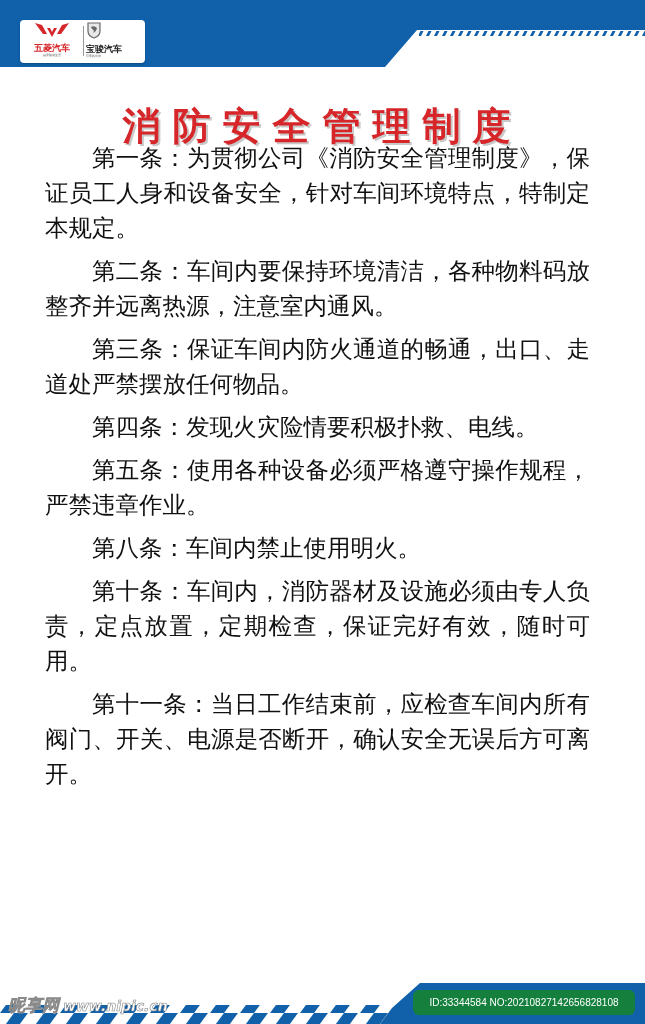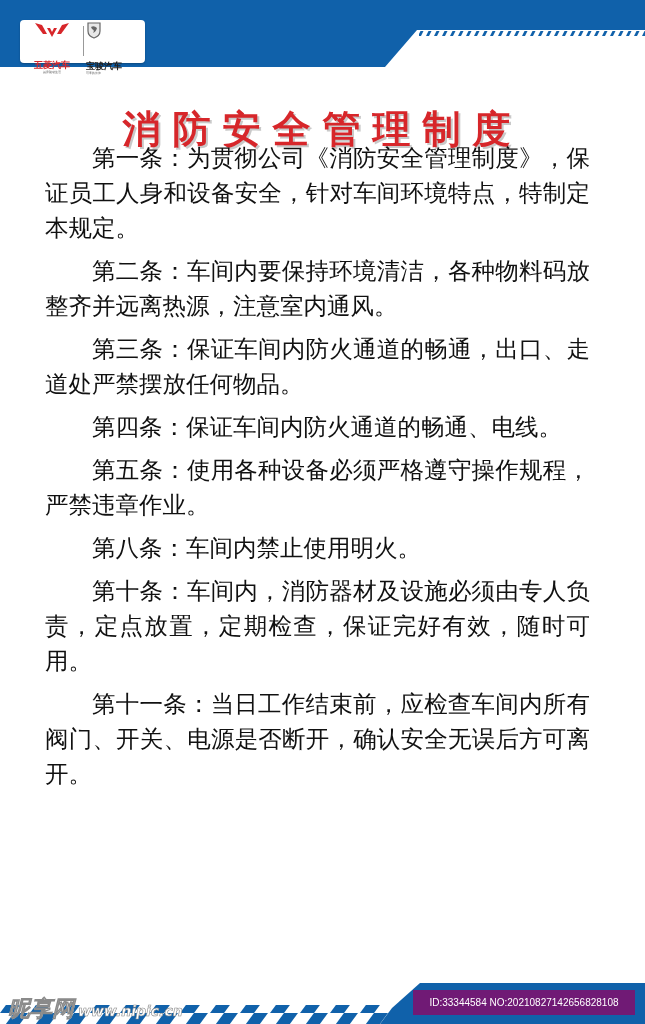--- a/index.html
+++ b/index.html
@@ -20,31 +20,31 @@
     position: absolute; left: 4px; top: 2px; width: 56px; height: 40px; text-align: center;
   }
   .logo-divider {
     position: absolute; left: 63px; top: 6px; width: 1px; height: 30px; background: #999;
   }
   .logo-right {
     position: absolute; left: 66px; top: 2px; width: 56px; height: 40px; 
   }
   .logo-name {
     display: block; font-size: 9px; font-weight: bold; line-height: 10px; white-space: nowrap;
-    margin-top: 18px;
+    margin-top: 1px;
   }
   .logo-tag {
     display: block; font-size: 3px; color: #555; line-height: 4px; white-space: nowrap;
   }
   .wuling-name { color: #d7262a; }
   .baojun-name { color: #222; }
 
   .title {
     position: absolute; left: 0; top: 80px; width: 645px; text-align: center;
-    font-family: Liberation Sans, sans-serif;
+    font-family: Liberation Mono, monospace;
     font-size: 38px; font-weight: bold; color: #d7262a; letter-spacing: 12px;
     text-shadow: 2px 2px 0 #c9c9c9;
     line-height: 48px;
   }
   .body {
     position: absolute; left: 45px; top: 141px; width: 545px;
     color: #111; font-size: 23.5px; line-height: 35px;
     font-family: "DejaVu Sans", "Liberation Sans", sans-serif;
   }
   .article {
@@ -53,26 +53,27 @@
   }
   .footer-band {
     position: absolute; left: 0; top: 975px; width: 645px; height: 49px;
   }
   .watermark {
     position: absolute; left: 8px; top: 994px; font-size: 14px; font-style: italic;
     font-weight: bold; color: #ffffff; letter-spacing: 0px;
     -webkit-text-stroke: 0.6px #8a8a8a;
     white-space: nowrap;
   }
-  .watermark .cn { font-size: 22px; margin-right: 4px; }
+  .watermark .cn { font-size: 17px; margin-right: 4px; }
   .id-box {
     position: absolute; left: 413px; top: 990px; width: 222px; height: 25px;
-    background: #701a75; color: #ffffff; font-size: 10px; line-height: 25px;
+    background: #15803d; color: #ffffff; font-size: 10px; line-height: 25px;
     text-align: center; font-family: "Liberation Sans", "DejaVu Sans", sans-serif;
     white-space: nowrap;
+    border-radius: 6px;
   }
 </style>
 </head>
 <body>
 
 <svg class="header-band" viewBox="0 0 645 70" width="645" height="70">
   <defs>
     <pattern id="topStripes" x="0" y="0" width="8" height="6" patternUnits="userSpaceOnUse">
       <polygon points="2,6 5,6 8,0 5,0" fill="#1061aa"></polygon>
     </pattern>
@@ -101,21 +102,21 @@
     <span class="logo-tag">可靠的伙伴</span>
   </div>
 </div>
 
 <h1 class="title">消防安全管理制度</h1>
 
 <div class="body">
   <p class="article"><span>第一条：</span><span>为贯彻公司《消防安全管理制度》，保证员工人身和设备安全，针对车间环境特点，特制定本规定。</span></p>
   <p class="article"><span>第二条：</span><span>车间内要保持环境清洁，各种物料码放整齐并远离热源，注意室内通风。</span></p>
   <p class="article"><span>第三条：</span><span>保证车间内防火通道的畅通，出口、走道处严禁摆放任何物品。</span></p>
-  <p class="article"><span>第四条：</span><span>保证车间内防火通道的畅通、电线。</span></p>
+  <p class="article"><span>第四条：</span><span>发现火灾险情要积极扑救、电线。</span></p>
   <p class="article"><span>第五条：</span><span>使用各种设备必须严格遵守操作规程，严禁违章作业。</span></p>
   <p class="article"><span>第八条：</span><span>车间内禁止使用明火。</span></p>
   <p class="article"><span>第十条：</span><span>车间内，消防器材及设施必须由专人负责，定点放置，定期检查，保证完好有效，随时可用。</span></p>
   <p class="article"><span>第十一条：</span><span>当日工作结束前，应检查车间内所有阀门、开关、电源是否断开，确认安全无误后方可离开。</span></p>
 </div>
 
 <svg class="footer-band" viewBox="0 0 645 49" width="645" height="49">
   <defs>
     <pattern id="botStripes" x="0" y="0" width="30" height="19" patternUnits="userSpaceOnUse">
       <polygon points="0,19 14,19 28,0 14,0" fill="#1061aa"></polygon>

